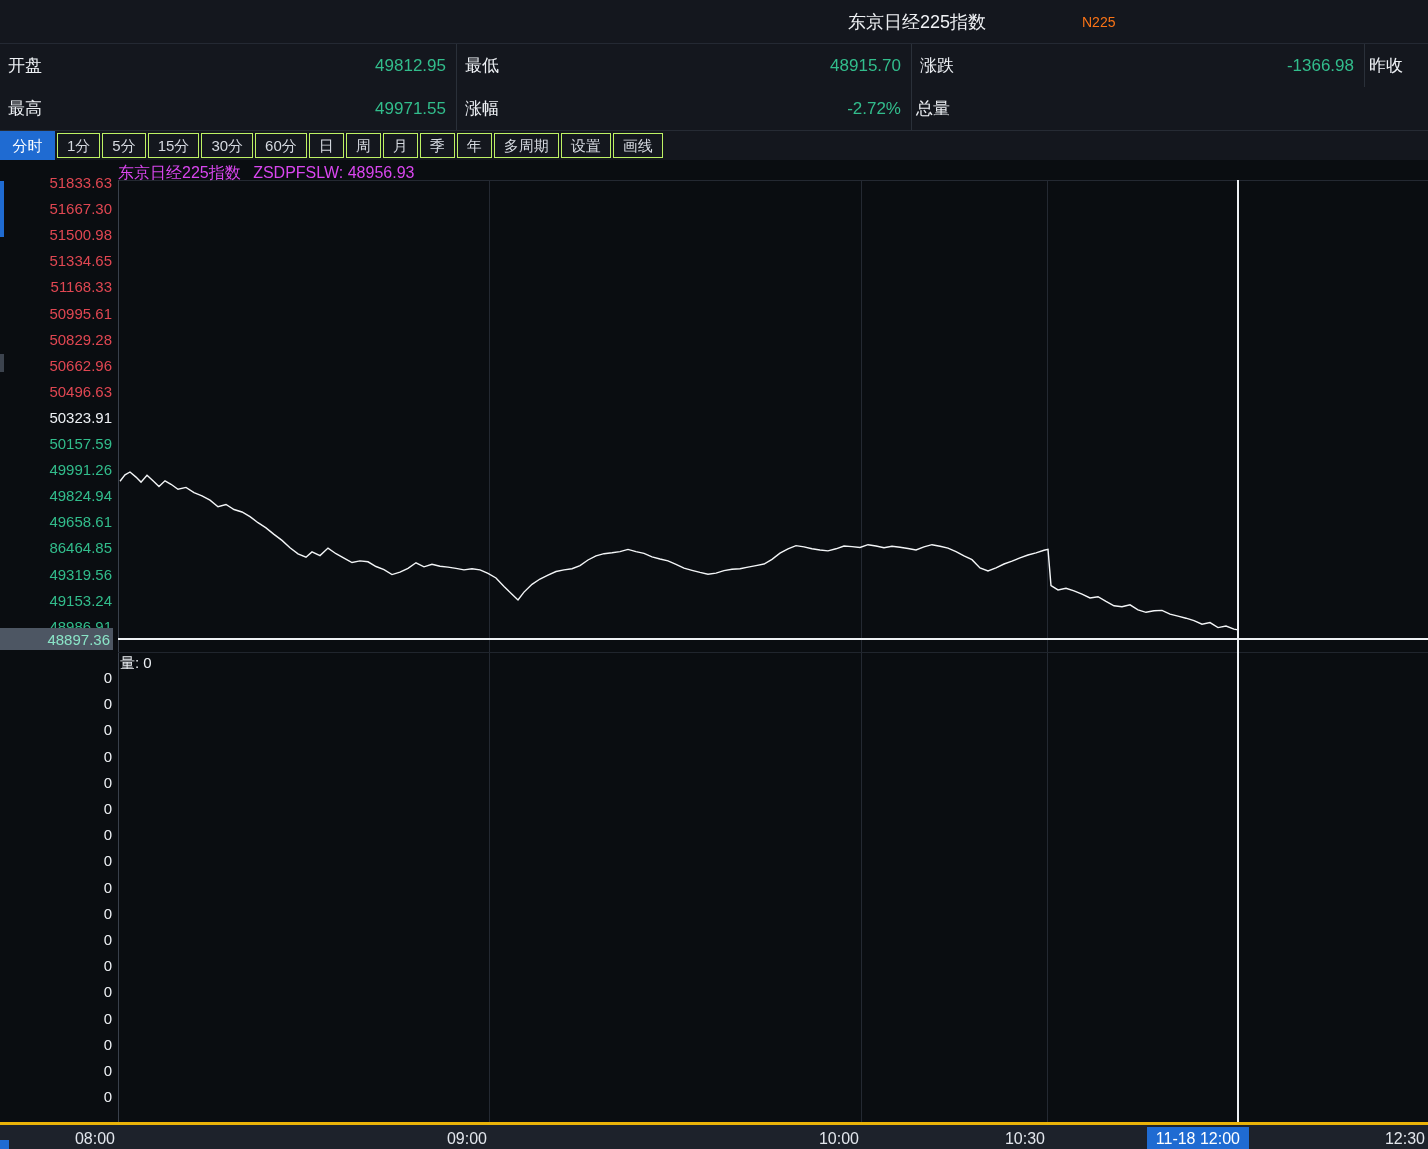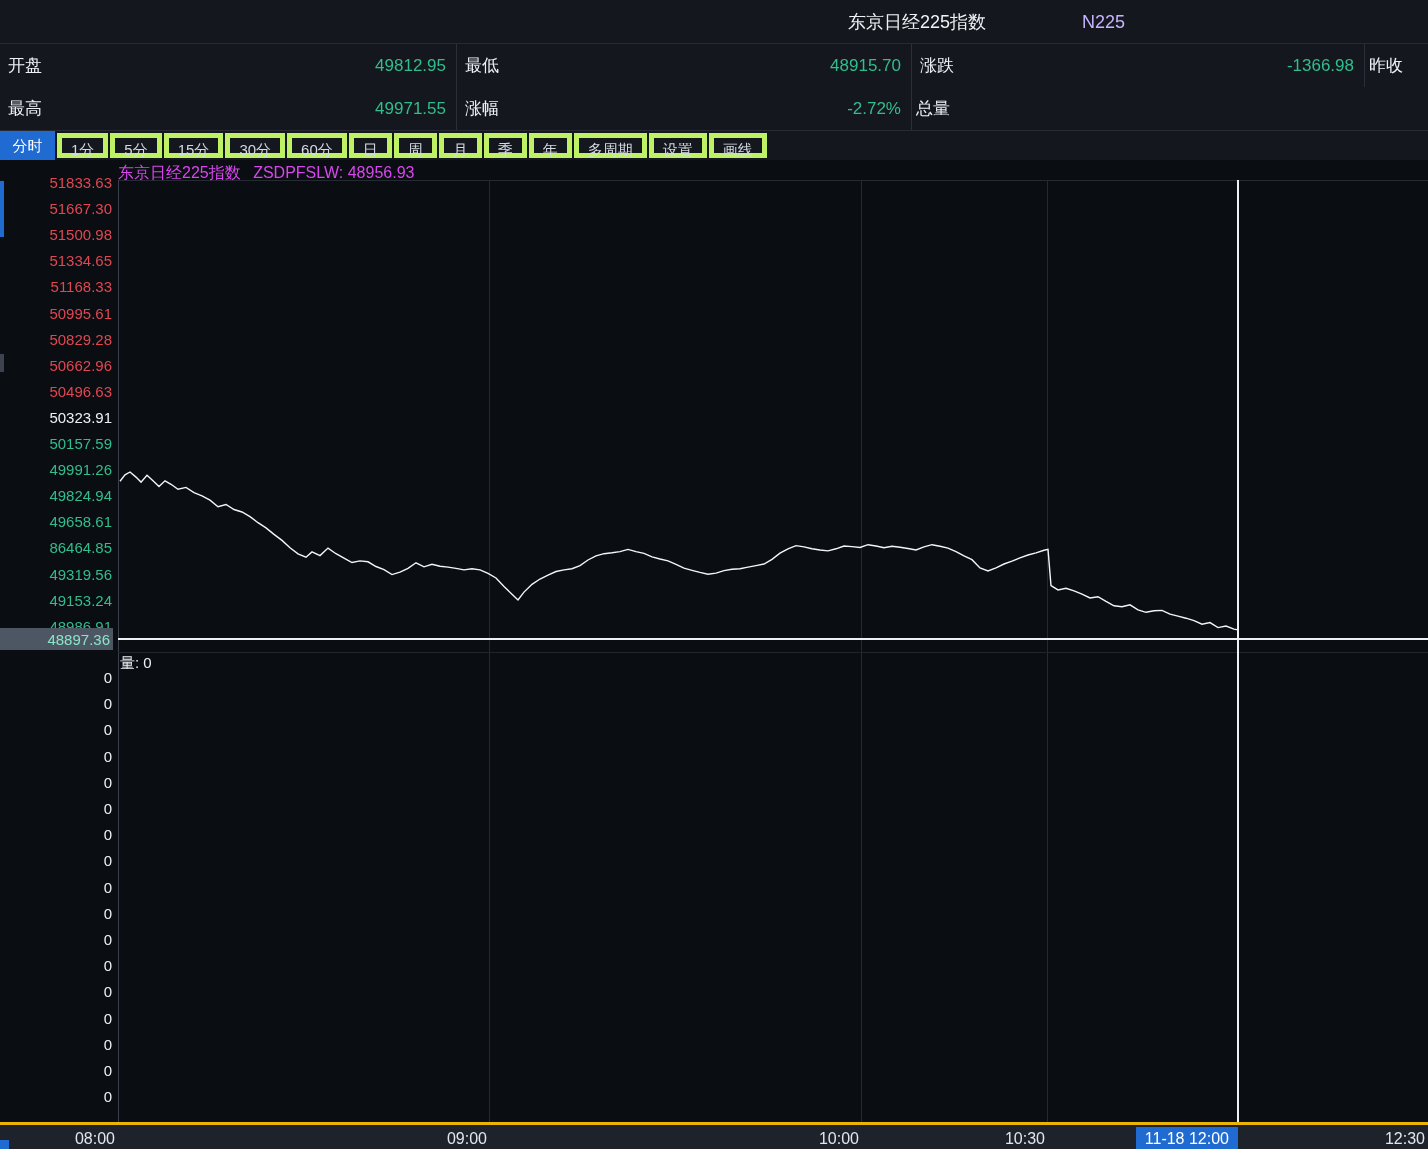--- a/index.html
+++ b/index.html
@@ -7,33 +7,33 @@
   body {
     width:1428px; height:1149px; overflow:hidden;
     background:#0b0e13;
     font-family:"Liberation Sans","DejaVu Sans",sans-serif;
   }
   .app { position:absolute; left:0; top:0; width:1428px; height:1149px; background:#0b0e13; color:#e9ecf1; }
 
   
   .top-bar { position:absolute; top:0; left:0; width:1428px; height:44px; background:#14171e; border-bottom:1px solid #242933; }
   .top-title  { position:absolute; left:848px;  top:0; line-height:44px; font-size:18px; color:#f0f2f5; }
-  .top-symbol { position:absolute; left:1082px; top:0; line-height:44px; font-size:18px; color:#c4b5fd; }
+  .top-symbol { position:absolute; left:1082px; top:0; line-height:44px; font-size:14px; color:#f97316; }
 
   .info-grid { position:absolute; top:44px; left:0; width:1428px; height:87px; background:#14171e;
     display:grid; grid-template-columns:457px 455px 453px 63px; grid-auto-rows:43px; border-bottom:1px solid #262b34; }
   .cell { display:flex; justify-content:space-between; align-items:center; padding:0 10px 0 8px; font-size:17px; }
   .cell.b { border-right:1px solid #2a3039; }
   .cell.nl { padding-left:4px; }
   .cell .lbl { color:#eef1f5; }
   .cell .val { color:var(--down,#32bd8c); }
 
   
   .tab-bar { position:absolute; top:131px; left:0; width:1428px; height:29px; background:#14171e; display:flex; align-items:center; gap:2px; }
-  .tab { height:25px; line-height:23px; padding:0 9px; border:5px solid #bef264; color:#d5d9e0; font-size:15px; white-space:nowrap; }
+  .tab { height:25px; line-height:23px; padding:0 9px; border:1px solid #bef264; color:#d5d9e0; font-size:15px; white-space:nowrap; }
   .tab.active { height:29px; line-height:29px; border:none; background:var(--accent,#1f6bd2); color:#ffffff; width:55px; padding:0; text-align:center; }
 
   
   .chart-area { position:absolute; top:160px; left:0; width:1428px; height:962px; background:#0a0d11; }
   .layer { position:absolute; inset:0; pointer-events:none; }
 
   .gridline-v { position:absolute; top:180px; height:942px; width:1px; background:#242932; }
   .chart-top-line { position:absolute; top:180px; left:118px; width:1310px; height:1px; background:#242932; }
   .axis-line { position:absolute; top:180px; left:118px; width:1px; height:942px; background:#39404b; }
   .pane-divider { position:absolute; top:652px; left:118px; width:1310px; height:1px; background:#20252d; }
@@ -187,21 +187,21 @@
 
   <div class="cross-h" style="top: 638px;"></div>
   <div class="cross-v" style="left: 1237px;"></div>
   <div class="cross-price" style="top: 639px;">48897.36</div>
 
   <div class="time-axis">
       <div class="time-label" style="right: 1313px;">08:00</div>
       <div class="time-label" style="right: 941px;">09:00</div>
       <div class="time-label" style="right: 569px;">10:00</div>
       <div class="time-label" style="right: 383px;">10:30</div>
-      <div class="time-chip" style="right: 190px;">11-18 12:00</div>
+      <div class="time-chip" style="right: 179px;">11-18 12:00</div>
       <div class="time-label" style="right: 3px;">12:30</div>
     </div>
 
   <div class="scroll-strip" style="top:181px;height:56px;"></div>
   <div class="scroll-strip gray" style="top:354px;height:18px;"></div>
   <div class="corner-chip"></div>
 
 </div>
 
 </body></html>

